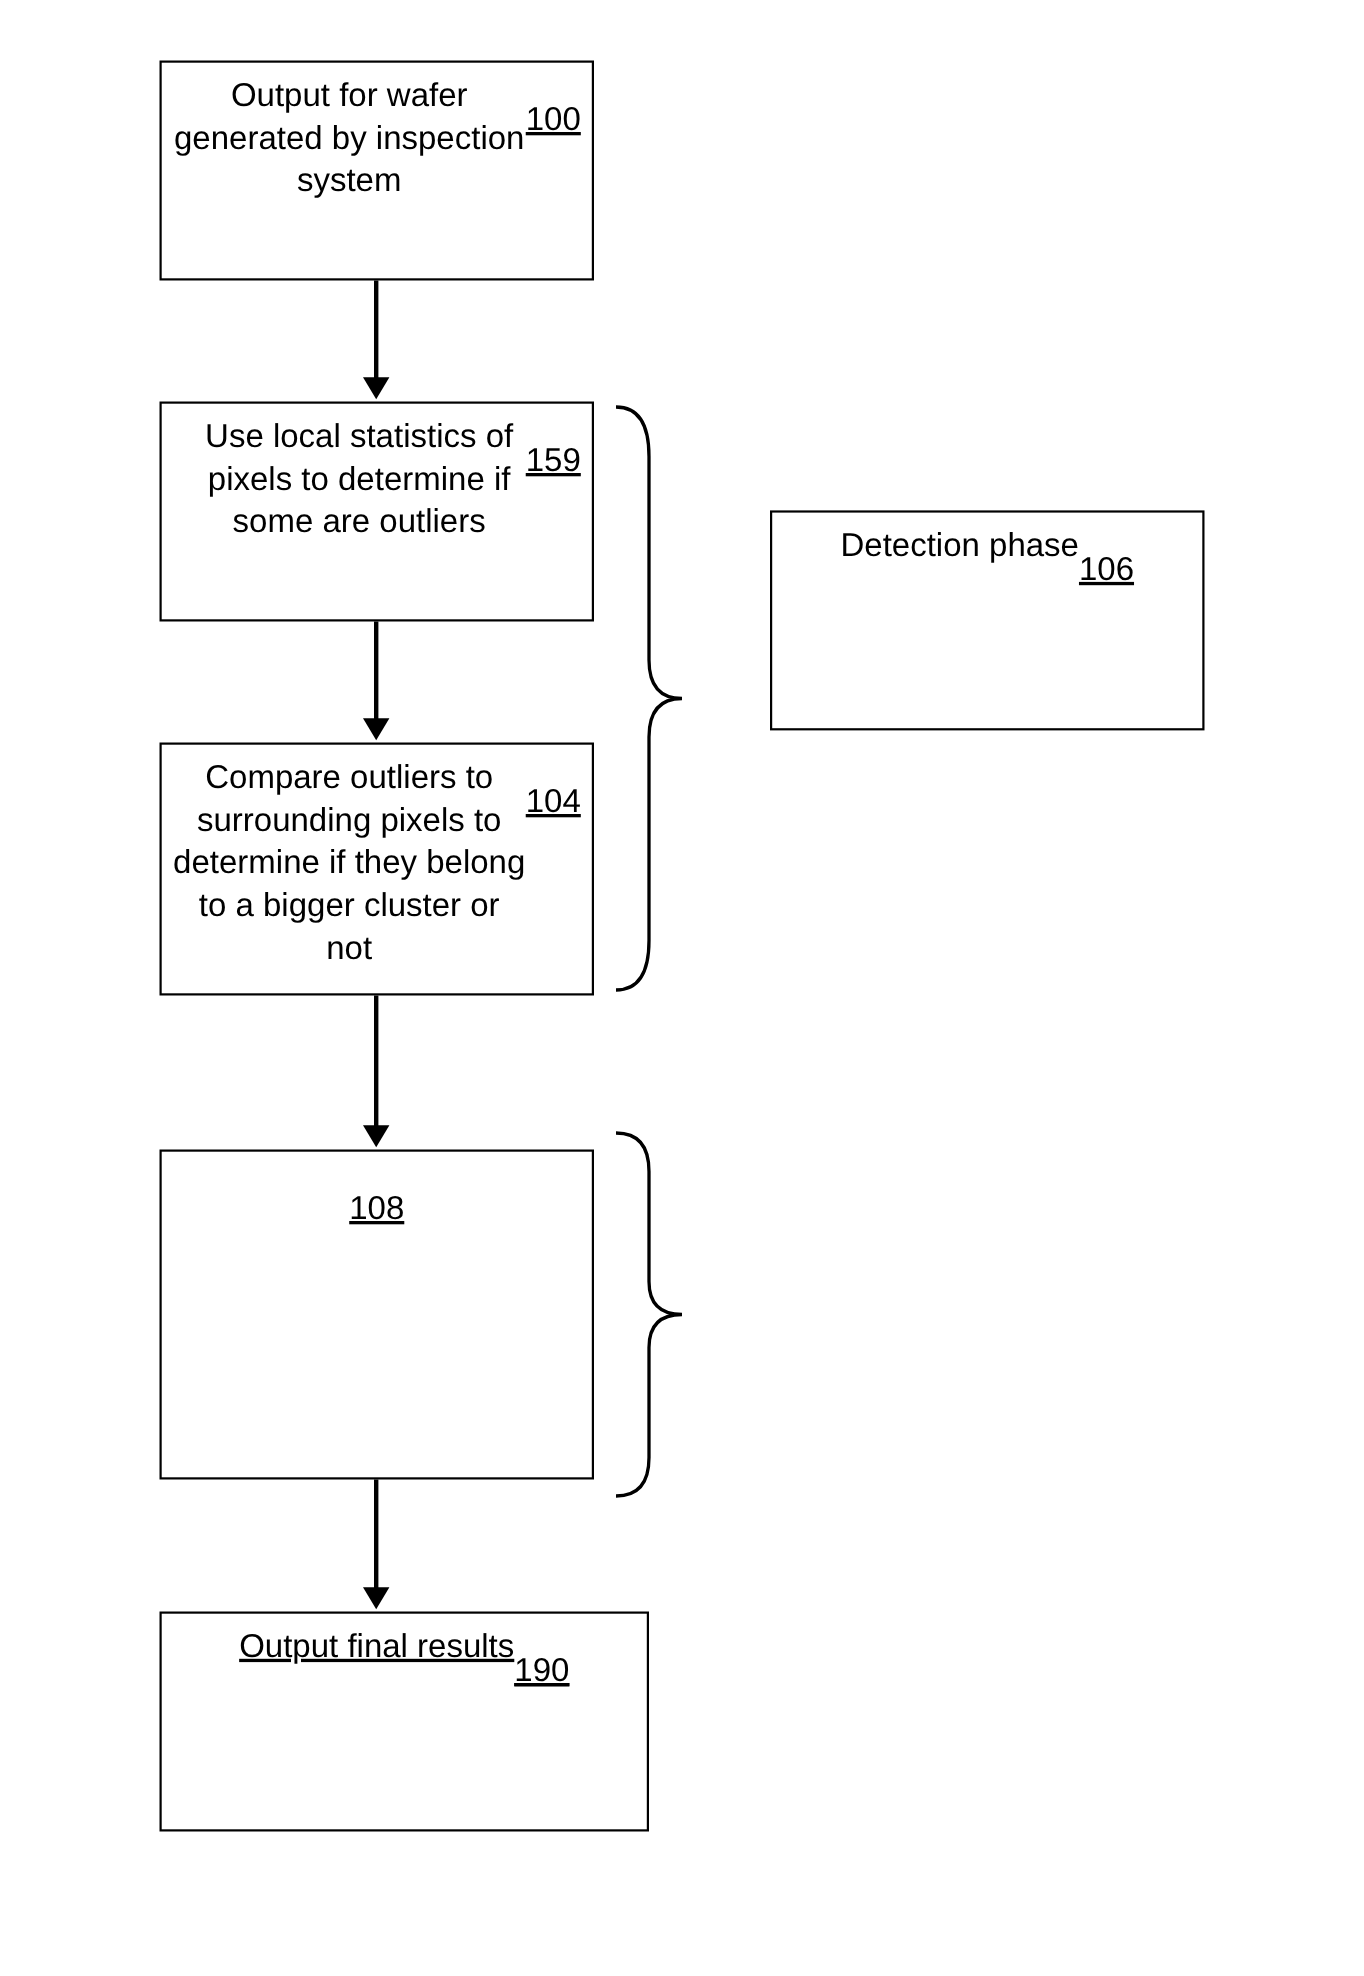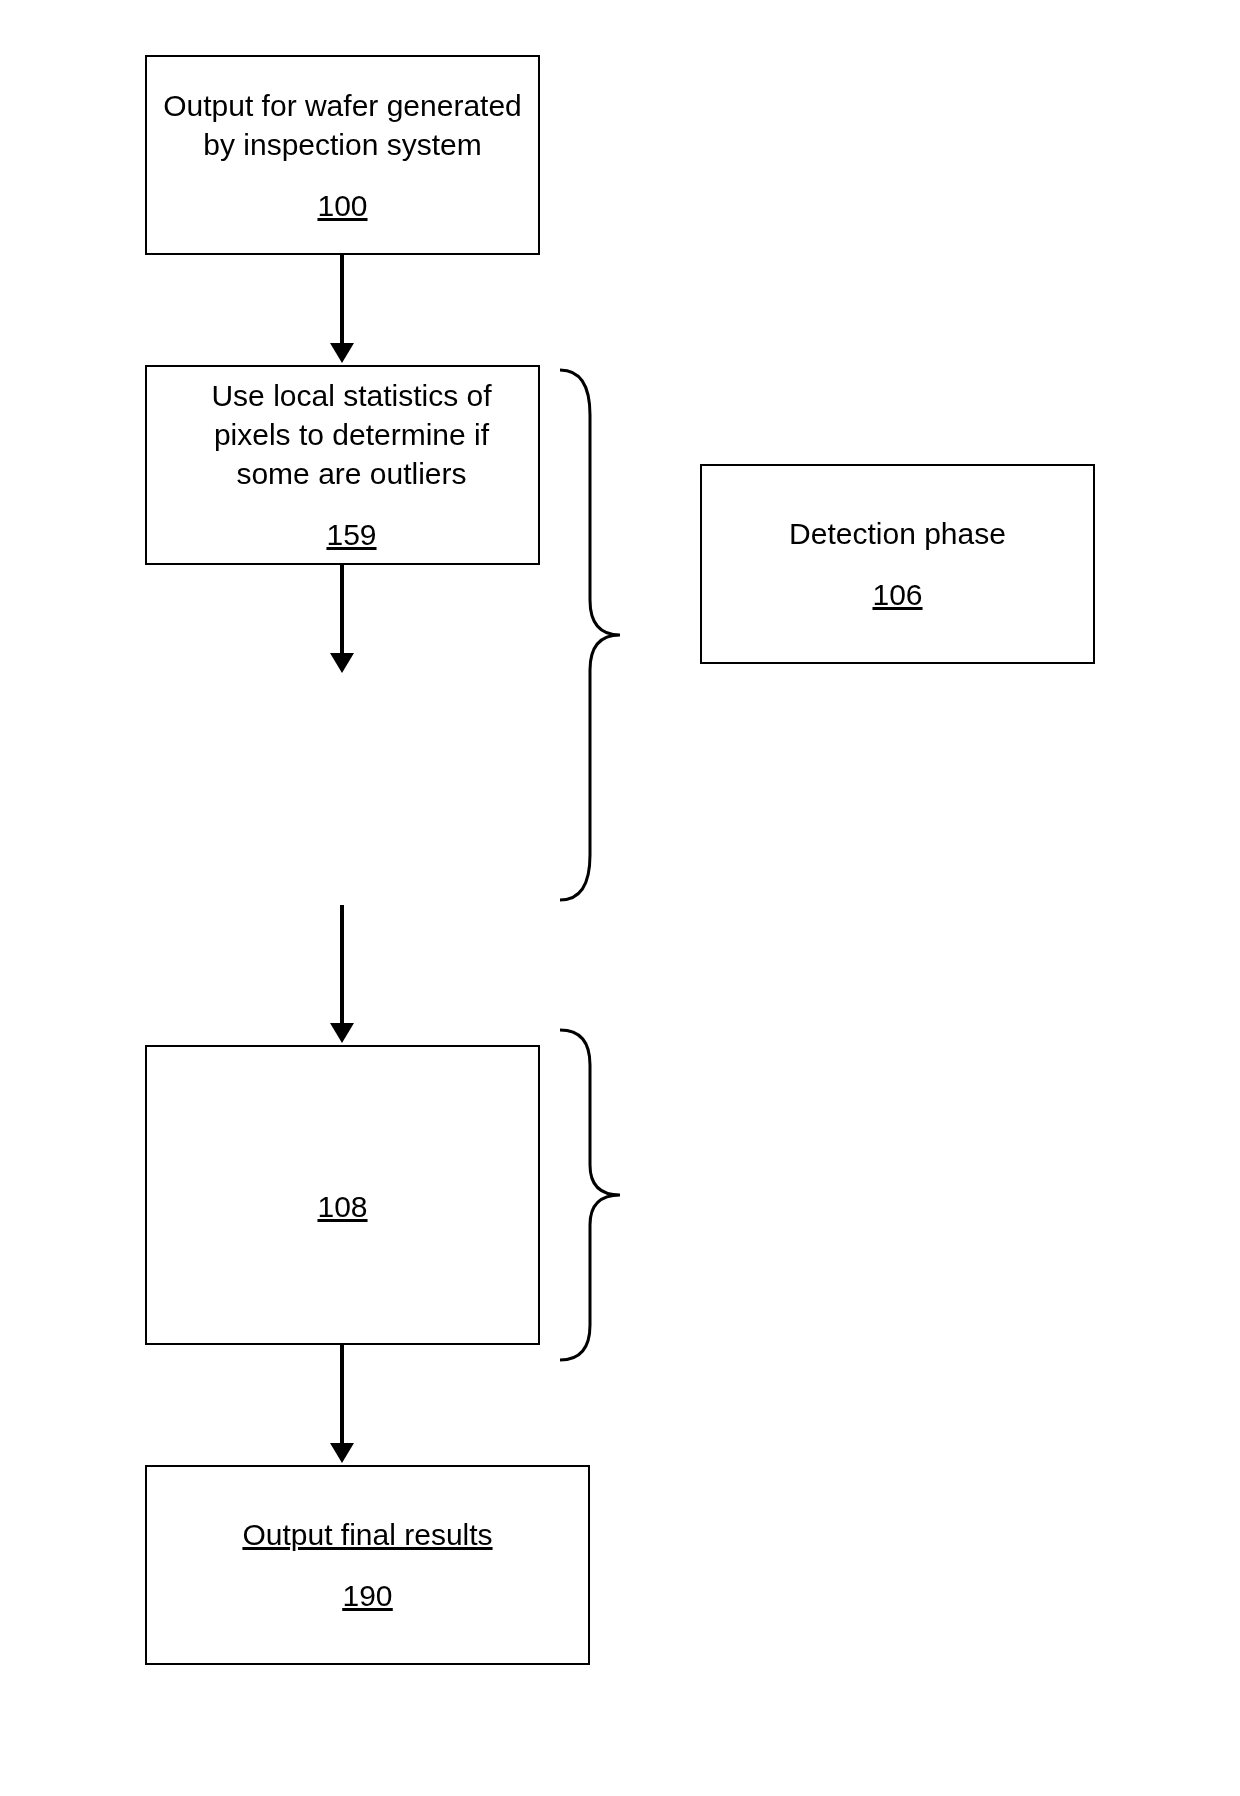--- a/index.html
+++ b/index.html
@@ -12,23 +12,23 @@
       position: relative;
       width: 1240px;
       height: 1796px;
       background: white;
     }
     .box {
       position: absolute;
       border: 2px solid black;
       background: white;
       display: flex;
-      flex-direction: column;
+      flex-direction: row;
       justify-content: center;
-      align-items: center;
+      align-items: flex-start;
       text-align: center;
       font-size: 30px;
       line-height: 1.3;
       padding: 10px;
       box-sizing: border-box;
     }
     .ref {
       text-decoration: underline;
       margin-top: 22px;
     }
@@ -69,20 +69,24 @@
   <div class="box" style="left:145px; top:365px; width:395px; height:200px;padding-left:28px;">
     <div>Use local statistics of pixels to determine if some are outliers</div>
     <div class="ref">159</div>
   </div>
 
   <div style="position:absolute; left:342px; top:565px; width:0; height:110px;">
     <div class="arrow-line" style="top:0; height:90px;"></div>
     <div class="arrowhead" style="left:-12px; top:88px;"></div>
   </div>
 
+  <div class="box" style="left:145px; top:675px; width:395px; height:230px;">
+    <div>Compare outliers to surrounding pixels to determine if they belong to a bigger cluster or not</div>
+    <div class="ref">104</div>
+  </div>
 
   <div style="position:absolute; left:342px; top:905px; width:0; height:140px;">
     <div class="arrow-line" style="top:0; height:120px;"></div>
     <div class="arrowhead" style="left:-12px; top:118px;"></div>
   </div>
 
   <div class="box" style="left:145px; top:1045px; width:395px; height:300px;">
     <div class="ref">108</div>
   </div>
 

